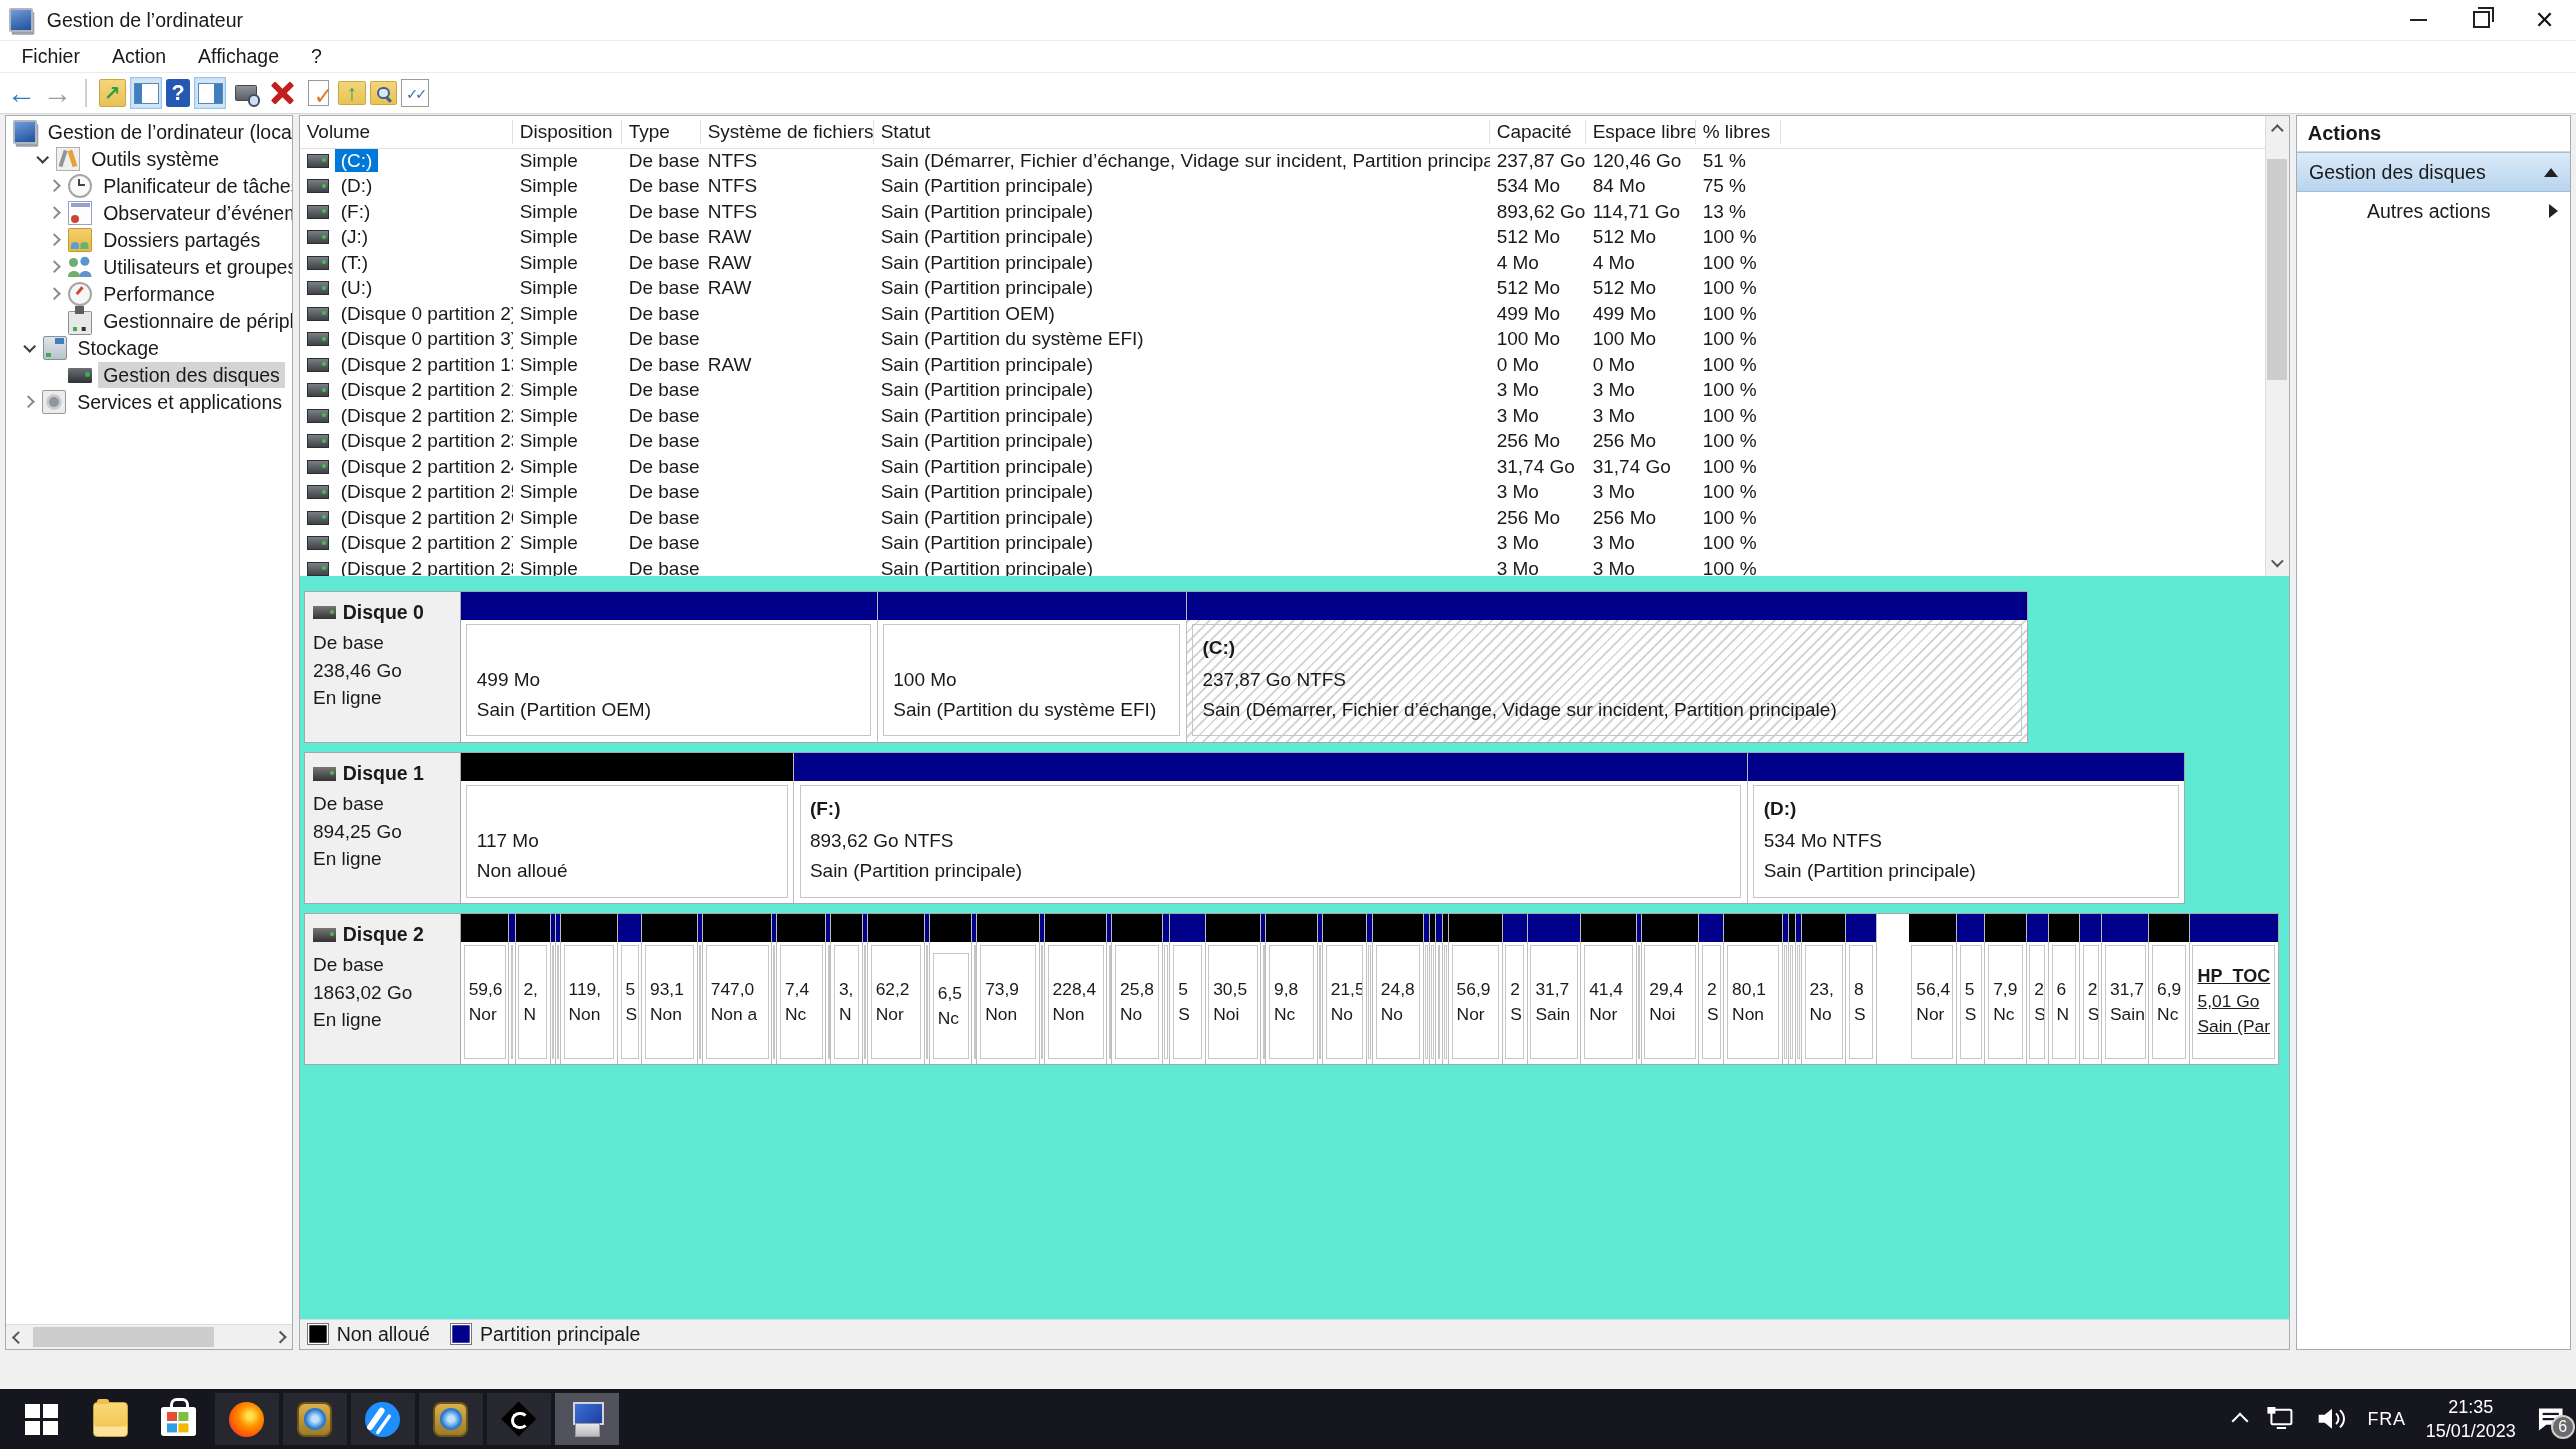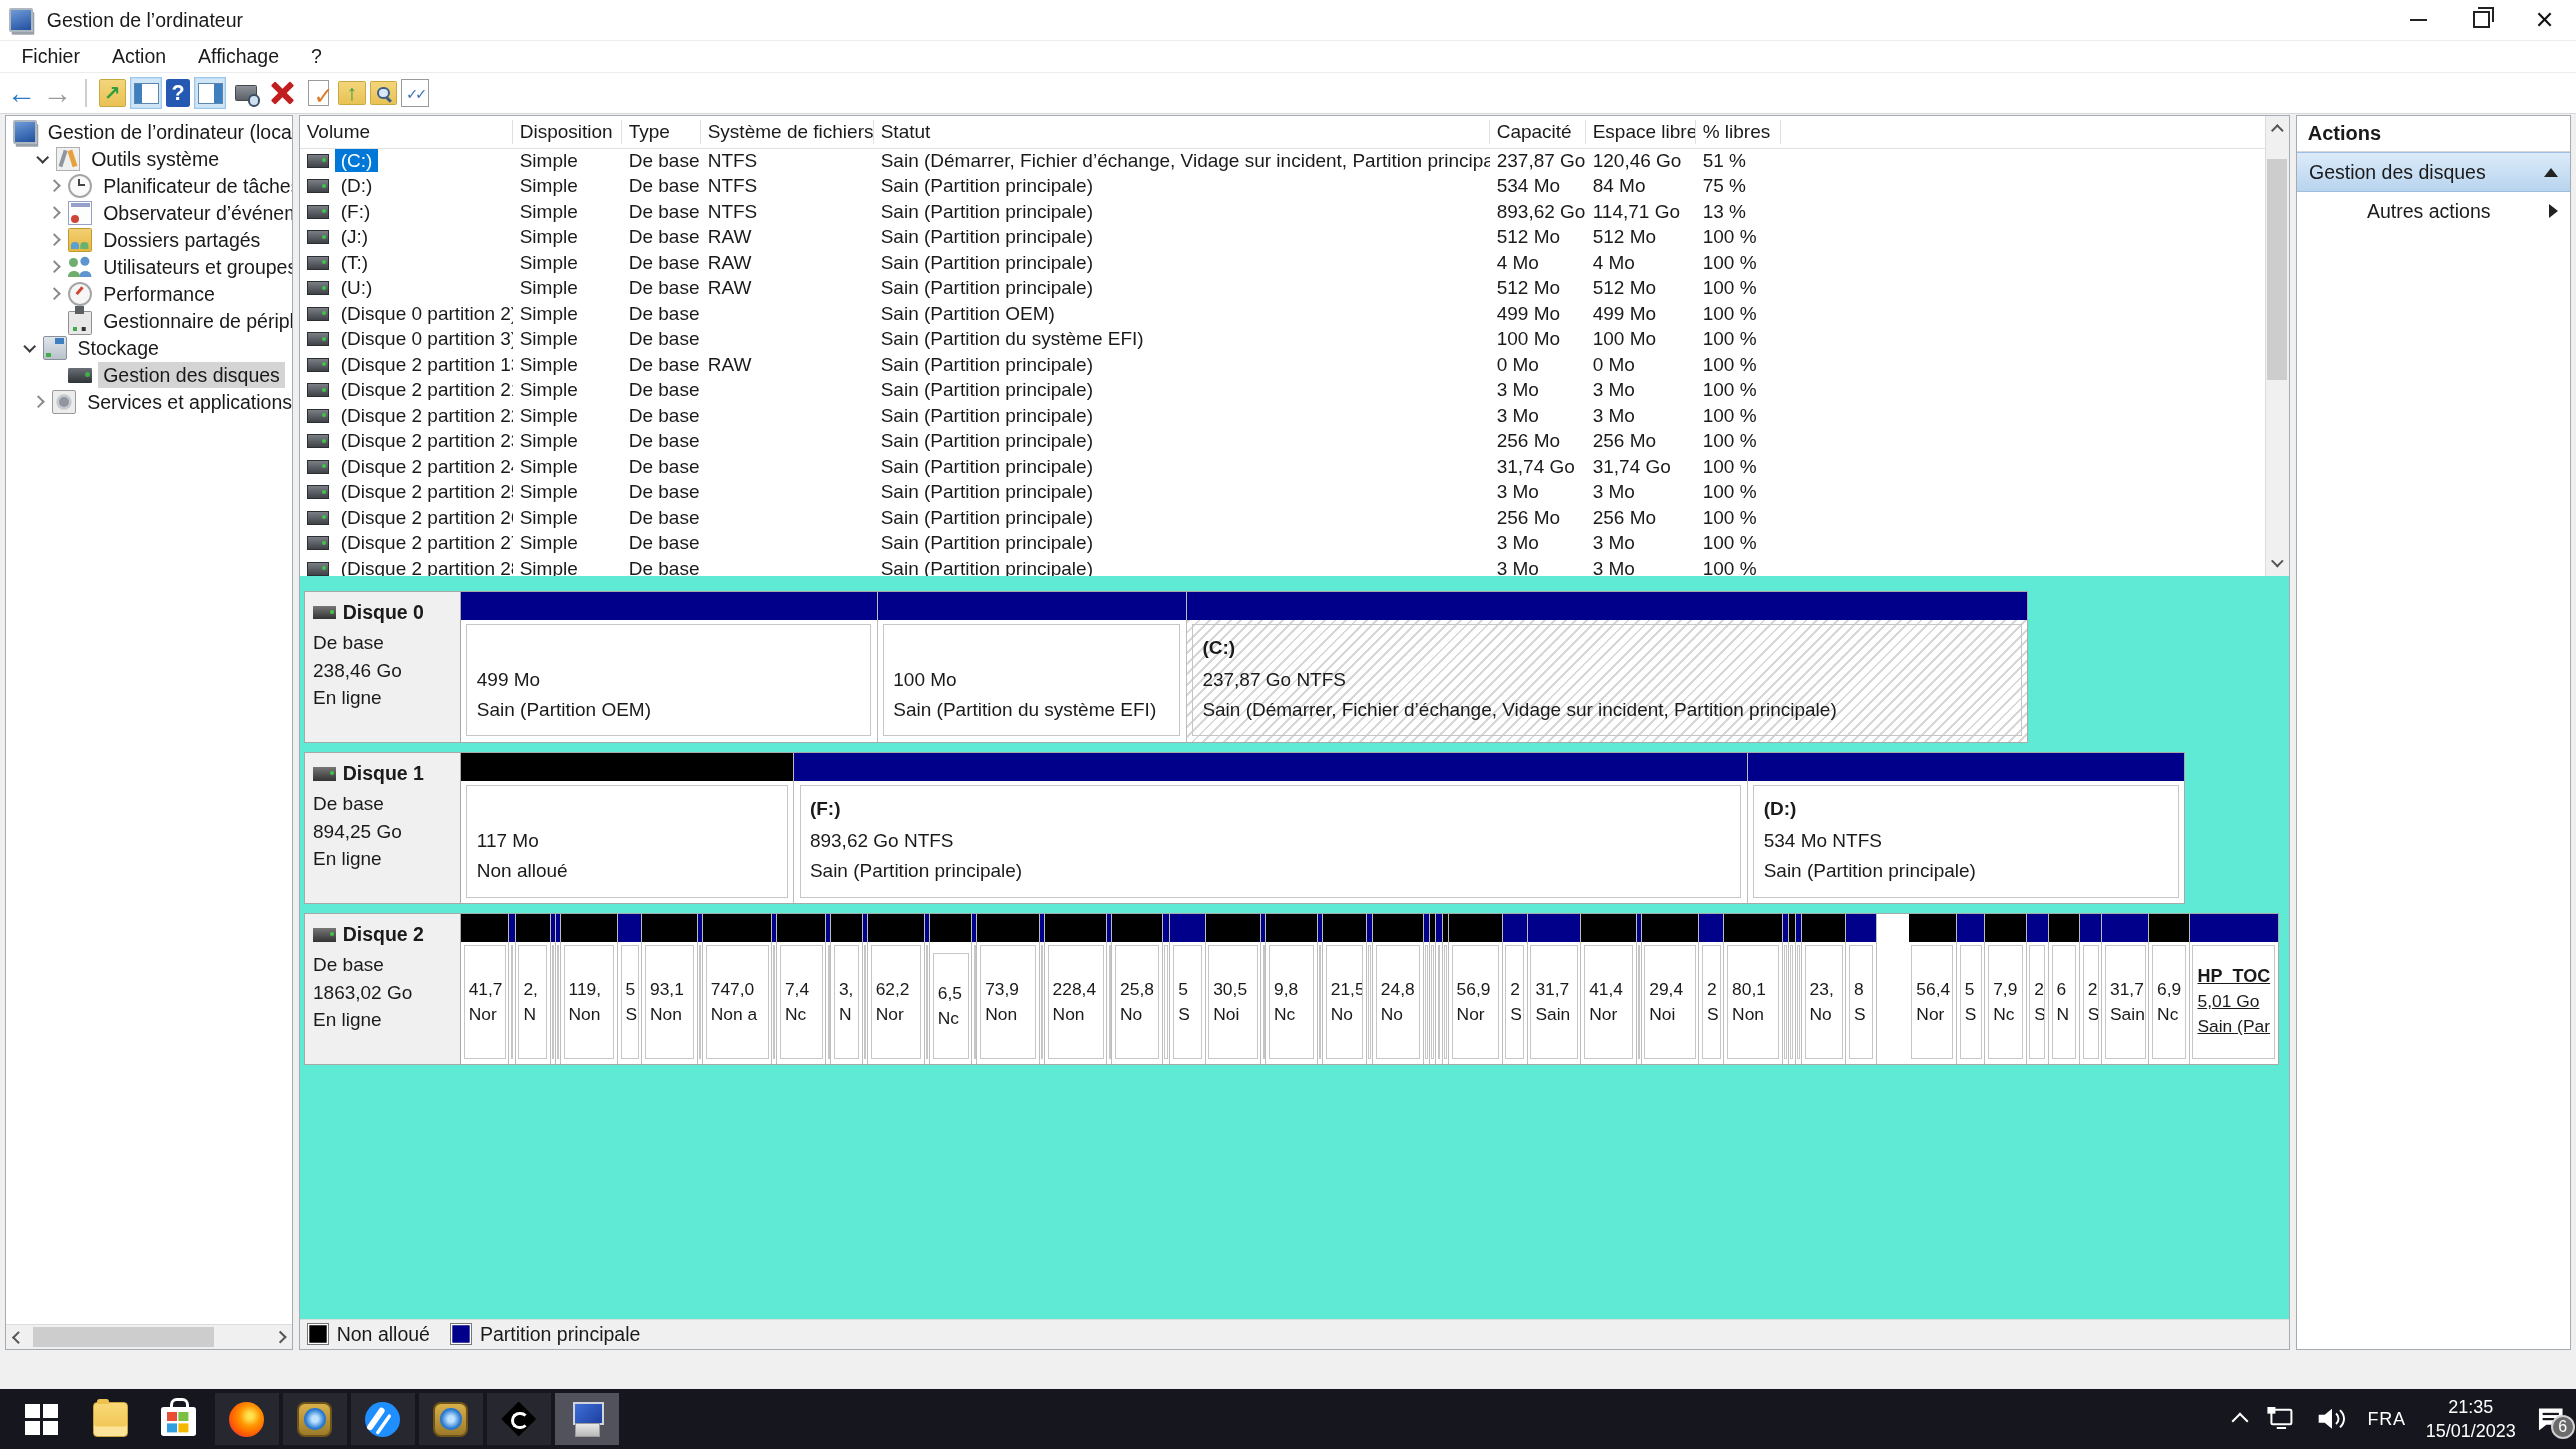--- a/index.html
+++ b/index.html
@@ -306,21 +306,21 @@
             <span class="ticon storage"></span>
             <span class="tlabel">Stockage</span>
           </div>
 
           <div class="titem" style="padding-left: 35px;">
             <span class="chev none" style="width: 27px;"></span>
             <span class="ticon disk"></span>
             <span class="tlabel sel">Gestion des disques</span>
           </div>
 
-          <div class="titem" style="padding-left: 19px;">
+          <div class="titem" style="padding-left: 9px;">
             <span class="chev right" style="width: 27px;">
               <i></i>
             </span>
             <span class="ticon services"></span>
             <span class="tlabel">Services et applications</span>
           </div>
         </div>
       <div class="hscroll">
         <div class="harrow left">
             <i></i>
@@ -688,21 +688,21 @@
               </div>
             <div class="dline">De base</div>
             <div class="dline">1863,02 Go</div>
             <div class="dline">En ligne</div>
           </div>
           <div class="parts">
 
               <div class="part mini" style="flex-grow: 71;">
                 <div class="pbar" style="background: rgb(0, 0, 0);"></div>
                 <div class="pbody">
-                  <span class="pcap">41,7</span>
+                  <span class="pcap">59,6</span>
                   <span class="pstat">Nor</span>
                 </div>
               </div>
 
               <div class="part sliver" style="flex-grow: 8;">
                 <div class="pbar" style="background: rgb(0, 0, 139);"></div>
                 <div class="pbody"></div>
               </div>
 
               <div class="part mini" style="flex-grow: 51;">

